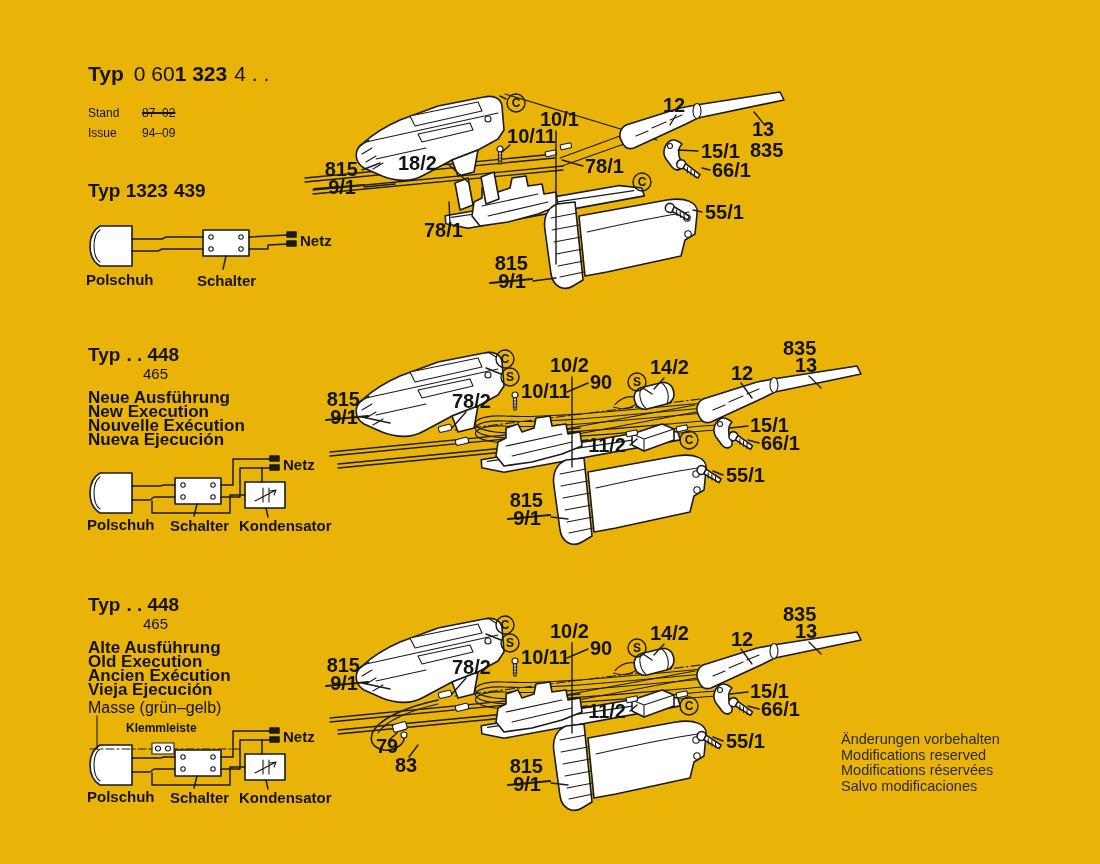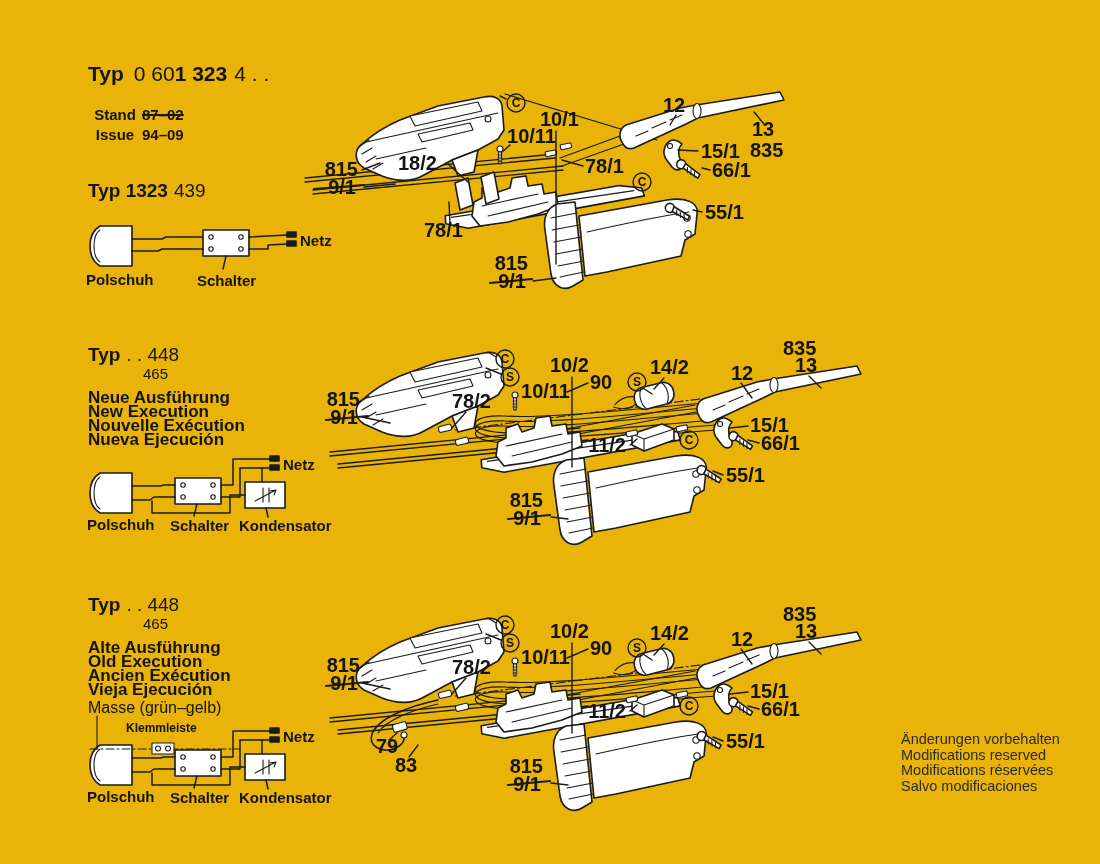--- a/index.html
+++ b/index.html
@@ -3,26 +3,26 @@
 <meta charset="utf-8">
 <style>
   html,body{margin:0;padding:0;background:#e8e8e8;}
   .page{position:relative;width:1100px;height:864px;background:#eab308;overflow:hidden;
         font-family:"Liberation Sans", sans-serif;color:#141414;}
   .abs{position:absolute;white-space:nowrap;}
   .b21{font-size:21px;font-weight:700;}
   .r21{font-size:21px;font-weight:400;}
   .gap-r{margin-right:10px;}
   .gap-l{margin-left:7px;}
-  .meta{font-size:15px;font-weight:700;text-align:center;}
+  .meta{font-size:12px;font-weight:400;}
   .meta .lbl{display:inline-block;width:54px;}
   .strike{text-decoration:line-through;text-decoration-thickness:2px;}
   .typline{font-size:19px;}
   .typline .b{font-weight:700;}
-  .typline .p{font-weight:400;margin-left:6px;}
+  .typline .p{font-weight:700;margin-left:6px;}
   .variant{font-size:15px;font-weight:400;margin-left:55px;margin-top:1px;}
   .exec{font-size:17px;font-weight:700;line-height:14px;}
   .masse{font-size:16px;font-weight:400;}
   .klemm{font-size:12px;font-weight:700;}
   .foot{font-size:14.5px;font-weight:400;line-height:15.5px;color:#2b2b2b;}
   svg.art{position:absolute;left:0;top:0;}
   .ink{stroke:#1b1b1b;fill:none;stroke-width:1.6;stroke-linecap:round;stroke-linejoin:round;}
   .thin{stroke-width:1.1;}
   .wire{stroke-width:1.5;fill:none;}
   .lead{stroke-width:1.4;fill:none;}
@@ -67,21 +67,21 @@
   <div class="abs variant" style="left:88px;top:614px;">465</div>
   <div class="abs exec" style="left:88px;top:641px;">
     <div>Alte Ausführung</div>
     <div>Old Execution</div>
     <div>Ancien Exécution</div>
     <div>Vieja Ejecución</div>
   </div>
   <div class="abs masse" style="left:88px;top:699px;">Masse (grün–gelb)</div>
   <div class="abs klemm" style="left:126px;top:721px;">Klemmleiste</div>
 
-  <div class="abs foot" style="left:901px;top:732px;">
+  <div class="abs foot" style="left:841px;top:732px;">
     <div>Änderungen vorbehalten</div>
     <div>Modifications reserved</div>
     <div>Modifications réservées</div>
     <div>Salvo modificaciones</div>
   </div>
 
   <svg class="art" width="1100" height="864" viewBox="0 0 1100 864">
     <defs>
       <g id="sym-c">
           <circle r="9" fill="#fff" class="ink" style="stroke-width:1.4"></circle>

